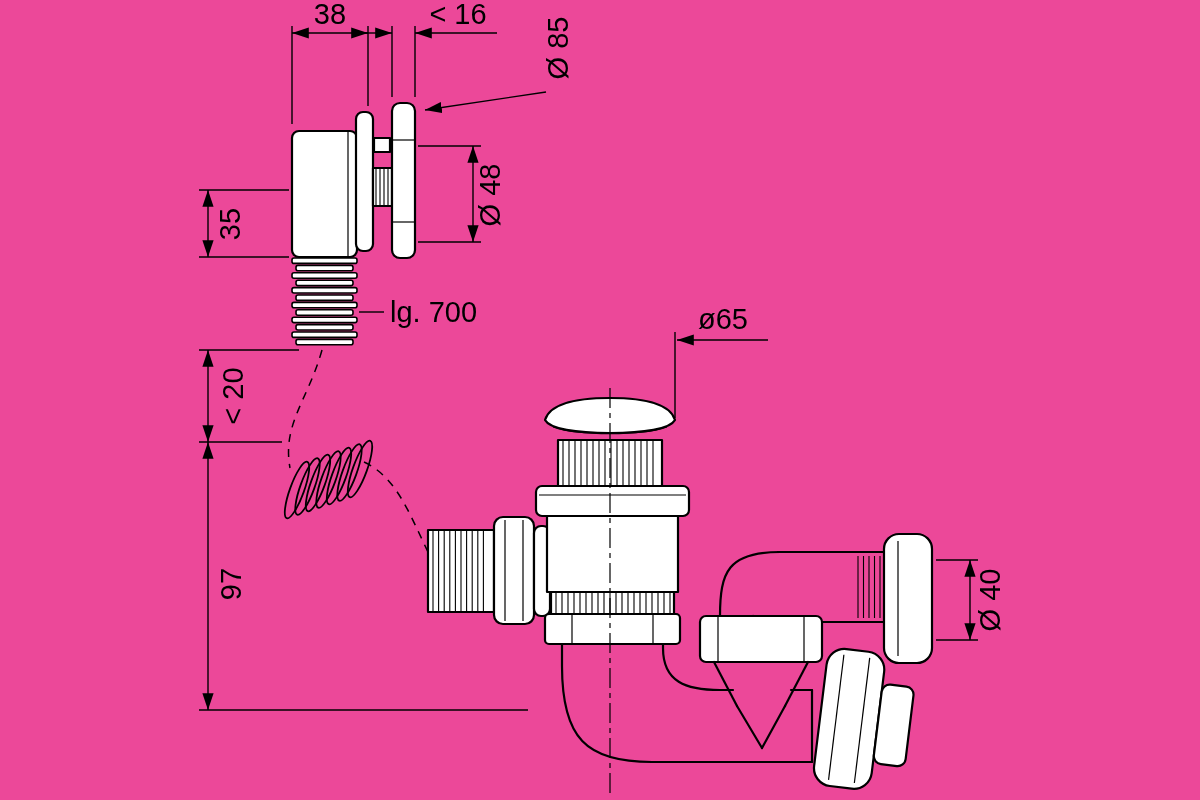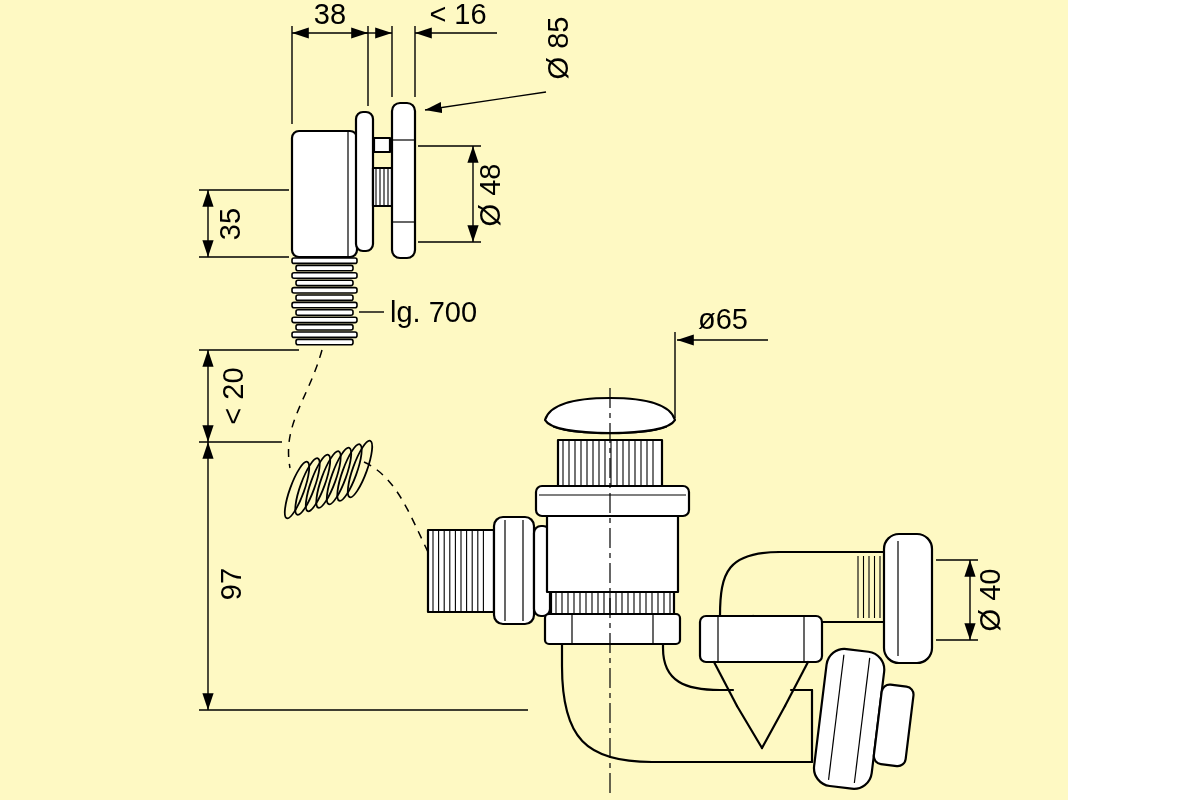--- a/index.html
+++ b/index.html
@@ -1,16 +1,16 @@
 <!DOCTYPE html>
 <html><head>
 <meta charset="utf-8">
 <style>
   html,body{margin:0;padding:0;background:#fff;}
-  .canvas{position:relative;width:1068px;height:800px;background:#fef9c3;overflow:hidden;
+  .canvas{position:relative;width:1200px;height:800px;background:#ec4899;overflow:hidden;
           font-family:"Liberation Sans",sans-serif;}
   svg{position:absolute;left:0;top:0;}
   .part{fill:#ffffff;stroke:#000;stroke-width:2.2;stroke-linejoin:round;}
   .outline{fill:none;stroke:#000;stroke-width:2.2;stroke-linecap:round;stroke-linejoin:round;}
   .thin{fill:none;stroke:#000;stroke-width:1.2;}
   .stripes line{stroke:#000;stroke-width:1.1;}
   .ribs rect{fill:#fff;stroke:#000;stroke-width:1.6;}
   .coil ellipse{fill:none;stroke:#000;stroke-width:1.8;}
   .dim{fill:none;stroke:#000;stroke-width:1.4;}
   .dimarrow2{marker-start:url(#arr);marker-end:url(#arr);}

